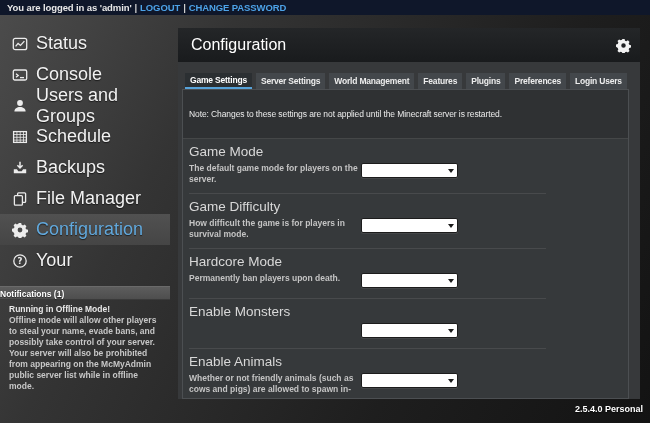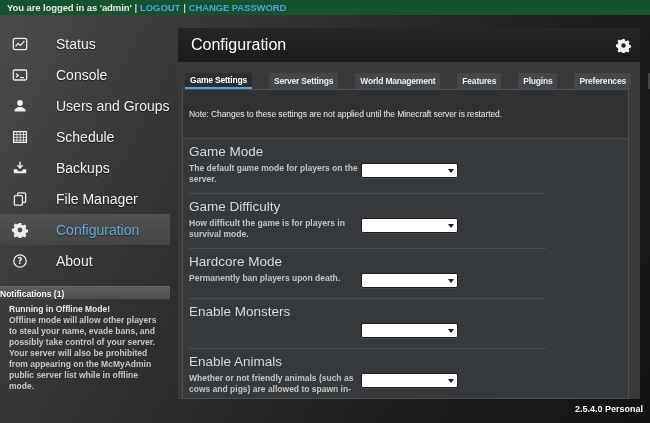--- a/index.html
+++ b/index.html
@@ -5,37 +5,37 @@
   * { margin:0; padding:0; box-sizing:border-box; }
   html,body { width:650px; height:423px; overflow:hidden; }
   body {
     font-family:"Liberation Sans", sans-serif;
     background:linear-gradient(118deg,#4c4c4c 0%,#343434 28%,#1e1e1e 68%,#131313 100%);
     position:relative; color:#eee;
   }
   
   .topbar {
     position:absolute; top:0; left:0; width:650px; height:15px;
-    background:#14532d; line-height:15px; padding-left:7px;
+    background:#0f172a; line-height:15px; padding-left:7px;
     font-size:9.5px; font-weight:bold; letter-spacing:-0.1px; color:#e8e8e8;
     white-space:nowrap;
   }
   .topbar .sep { color:#cfcfcf; margin:0 3px; }
   .topbar a { color:#4da3e8; text-decoration:none; cursor:pointer; }
   
   .sidebar { position:absolute; top:15px; left:0; width:170px; }
   .nav { padding-top:13px; }
   .side-item {
     height:31px; display:flex; align-items:center; cursor:pointer;
     padding-left:12px;
   }
   .side-item .icon { width:16px; height:16px; flex:0 0 16px; display:inline-block; }
   .side-item .icon svg { width:16px; height:16px; display:block; }
   .side-item .lbl {
-    margin-left:28px; font-size:14px; color:#f2f2f2;
+    margin-left:8px; font-size:18px; color:#f2f2f2;
     text-shadow:0 1px 1px rgba(0,0,0,.6);
   }
   .side-item.active { background:linear-gradient(#515151,#454545); }
   .side-item.active .lbl { color:#62a9dd; }
   .notif-header {
     margin-top:10px; height:14px; line-height:14px;
     background:linear-gradient(#5d5d5d,#4e4e4e);
     border-top:1px solid #6a6a6a; border-bottom:1px solid #3a3a3a;
     font-size:8.5px; font-weight:bold; color:#fff; padding-left:0;
     text-shadow:0 1px 1px rgba(0,0,0,.5);
@@ -49,21 +49,21 @@
     background:#37393b;
   }
   .panel-header {
     height:34px; background:linear-gradient(#242628,#191b1d);
     display:flex; align-items:center; padding:0 9px 0 13px;
   }
   .panel-title { font-size:16px; color:#fff; flex:1; }
   .panel-gear { width:15px; height:15px; cursor:pointer; }
   .panel-gear svg { width:15px; height:15px; display:block; }
   .panel-body { padding:11px 11px 0 4px; height:337px; }
-  .tabs { display:flex; gap:17px; margin-left:3px; height:16px; }
+  .tabs { display:flex; gap:4px; margin-left:3px; height:16px; }
   .tab {
     height:16px; line-height:16px; padding:0 5px; cursor:pointer;
     font-size:8.5px; font-weight:bold; letter-spacing:-0.2px; color:#ededed;
     background:#43474b; white-space:nowrap;
   }
   .tab.active {
     background:#2b2f32; color:#fff;
     line-height:14px; border-bottom:2px solid #57a3da;
   }
   .tabbox {
@@ -177,21 +177,21 @@
         </span>
         <span class="lbl">Configuration</span>
       </div>
       <div class="side-item">
         <span class="icon">
           <svg viewBox="0 0 16 16">
             <circle cx="8" cy="8" r="6.2" fill="none" stroke="#ececec" stroke-width="1.3"></circle>
             <text x="8" y="11" text-anchor="middle" font-size="8.5" font-weight="bold" font-family="DejaVu Sans" fill="#ececec">?</text>
           </svg>
         </span>
-        <span class="lbl">About</span>
+        <span class="lbl">Your</span>
       </div>
     </div>
   <div class="notif-header">Notifications (1)</div>
   <div class="notif-body">
     <div class="notif-title">Running in Offline Mode!</div>
     <div class="notif-text">Offline mode will allow other players to steal your name, evade bans, and possibly take control of your server. Your server will also be prohibited from appearing on the McMyAdmin public server list while in offline mode.</div>
   </div>
 </div>
 
 <div class="panel">

